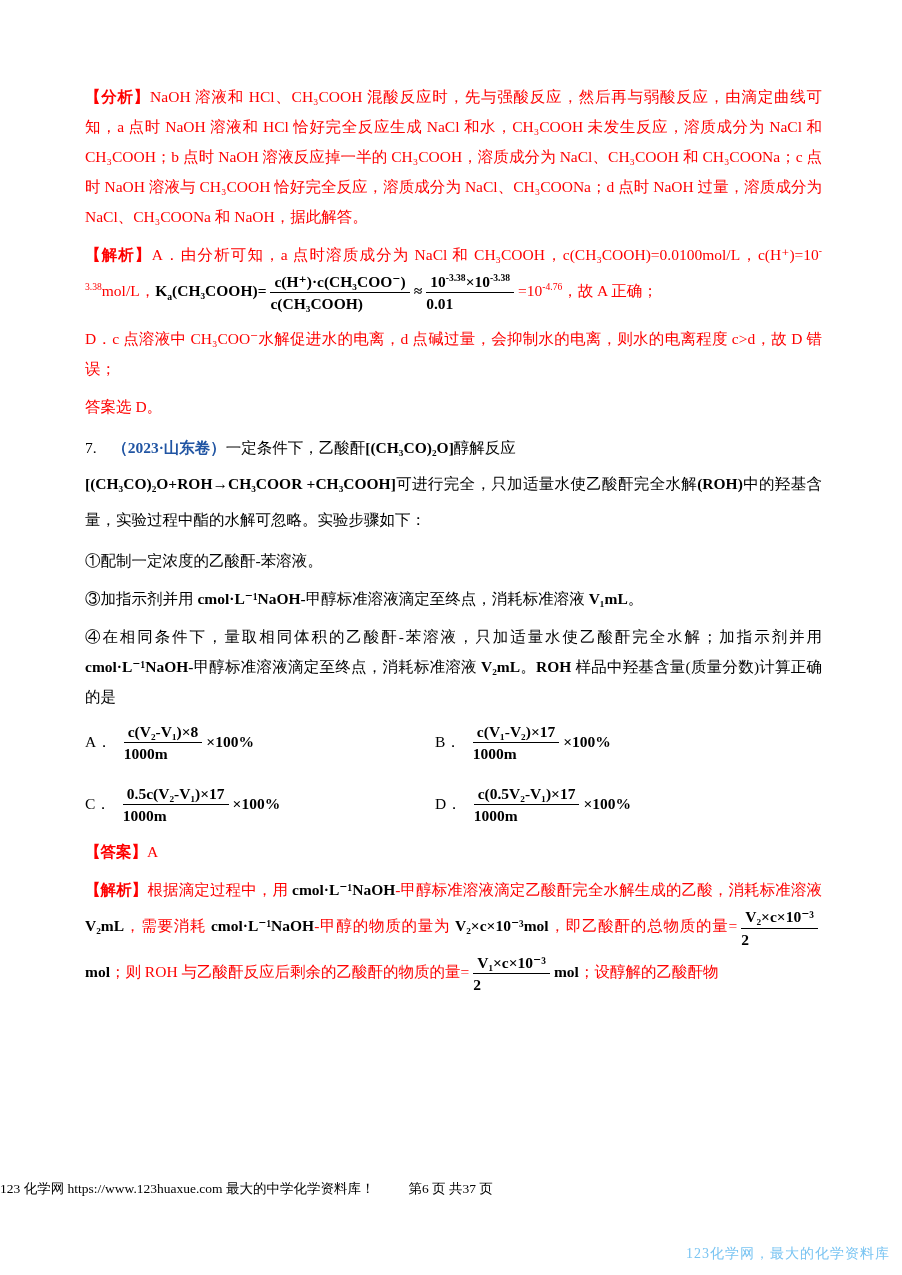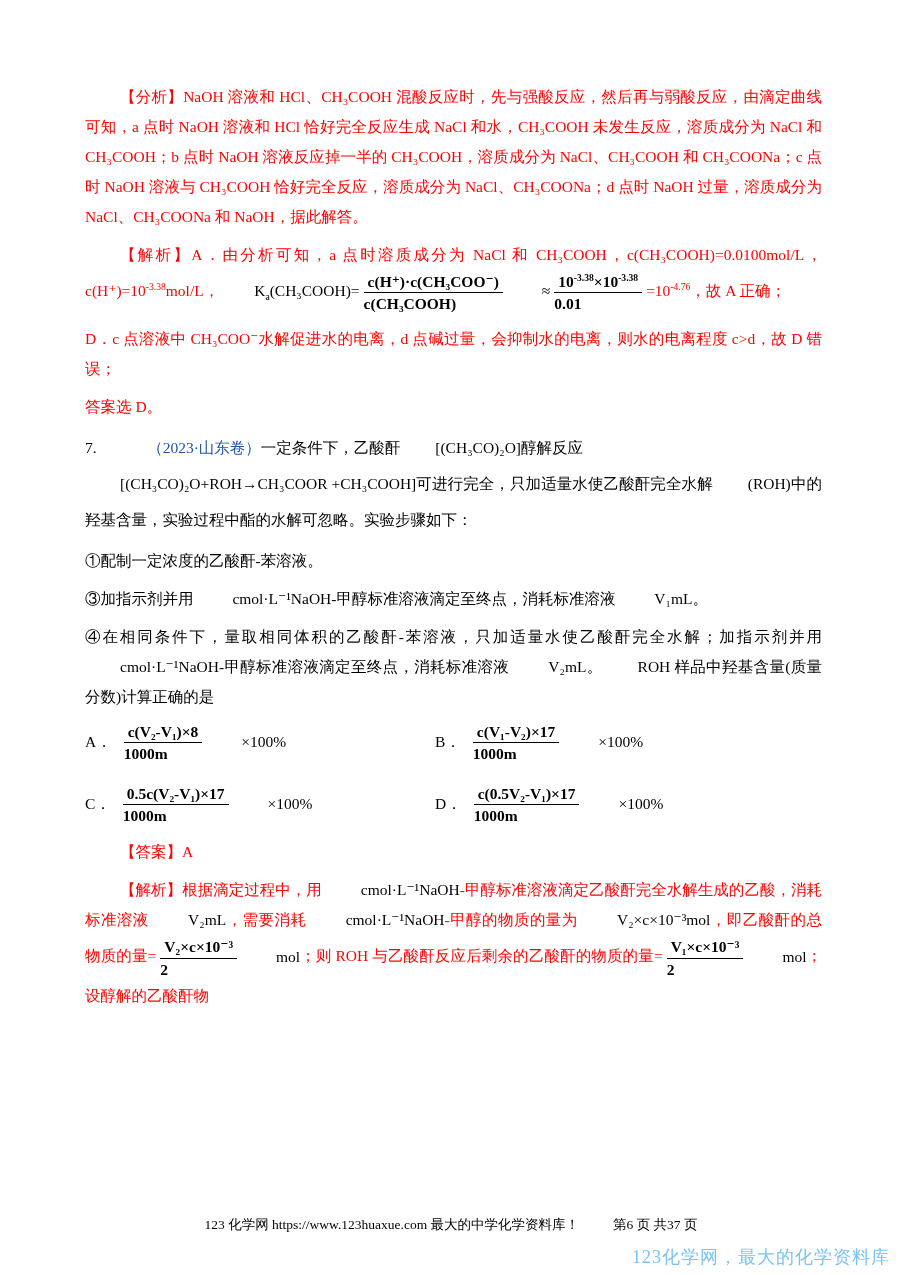--- a/index.html
+++ b/index.html
@@ -6,33 +6,33 @@
   .page{
     position:relative;width:902px;height:1275px;background:#fff;overflow:hidden;
     font-family:"Liberation Serif","DejaVu Serif",serif;
     color:#000;font-size:15.5px;
   }
   .content{position:absolute;left:85px;top:82px;width:737px;}
   .para{margin:0 0 8px 0;line-height:30px;text-align:justify;}
   .red{color:var(--red,#fe0000);}
   .blue{color:var(--blue,#2155a3);}
   .blk{color:#000;}
-  .b{font-weight:normal;margin-left:35px;}
+  .b{font-weight:bold;}
   sup{font-size:0.62em;line-height:0;}
   sub{font-size:0.62em;line-height:0;}
   .frac{display:inline-block;vertical-align:middle;margin:2px 4px;font-weight:bold;line-height:1.25;}
   .frac .num{display:block;padding:0 4px 1px 4px;border-bottom:1.5px solid currentColor;}
   .frac .den{display:block;padding-top:1px;}
   .options{display:grid;grid-template-columns:350px auto;row-gap:16px;margin:4px 0 10px 0;}
   .option{display:flex;align-items:center;line-height:1.2;}
   .opt-letter{margin-right:8px;}
   .eqline{line-height:36px;}
-  .footer{position:absolute;left:0;right:0;top:1180px;text-align:center;font-size:13.5px;color:#000;white-space:nowrap;margin-top:36px;}
+  .footer{position:absolute;left:0;right:0;top:1180px;text-align:left;font-size:13.5px;color:#000;white-space:nowrap;}
   .footer .gap{display:inline-block;width:34px;}
-  .watermark{position:absolute;top:1245px;right:12px;font-size:18px;letter-spacing:1px;color:var(--watermark,#79c4f2);font-family:"Liberation Serif","DejaVu Serif",serif;}
+  .watermark{position:absolute;top:1245px;right:12px;font-size:14px;letter-spacing:1px;color:var(--watermark,#79c4f2);font-family:"Liberation Serif","DejaVu Serif",serif;}
 </style>
 </head>
 <body>
 
 <div class="page">
   <div class="content">
 
     <p class="para red"><span class="b">【分析】</span><span>NaOH 溶液和 HCl、CH₃COOH 混酸反应时，先与强酸反应，然后再与弱酸反应，由滴定曲线可知，a 点时 NaOH 溶液和 HCl 恰好完全反应生成 NaCl 和水，CH₃COOH 未发生反应，溶质成分为 NaCl 和 CH₃COOH；b 点时 NaOH 溶液反应掉一半的 CH₃COOH，溶质成分为 NaCl、CH₃COOH 和 CH₃COONa；c 点时 NaOH 溶液与 CH₃COOH 恰好完全反应，溶质成分为 NaCl、CH₃COONa；d 点时 NaOH 过量，溶质成分为 NaCl、CH₃COONa 和 NaOH，据此解答。</span></p>
 
     <p class="para red"><span class="b">【解析】</span><span>A．由分析可知，a 点时溶质成分为 NaCl 和 CH₃COOH，c(CH₃COOH)=0.0100mol/L，c(H⁺)=10</span><sup>-3.38</sup><span>mol/L，</span><span class="b blk"><span>K</span><sub>a</sub><span>(CH₃COOH)=</span></span><span class="frac blk"><span class="num">c(H⁺)·c(CH₃COO⁻)</span><span class="den">c(CH₃COOH)</span></span><span class="b blk">≈</span><span class="frac blk"><span class="num"><span>10</span><sup>-3.38</sup><span>×10</span><sup>-3.38</sup></span><span class="den">0.01</span></span><span>=10</span><sup>-4.76</sup><span>，故 A 正确；</span></p>

